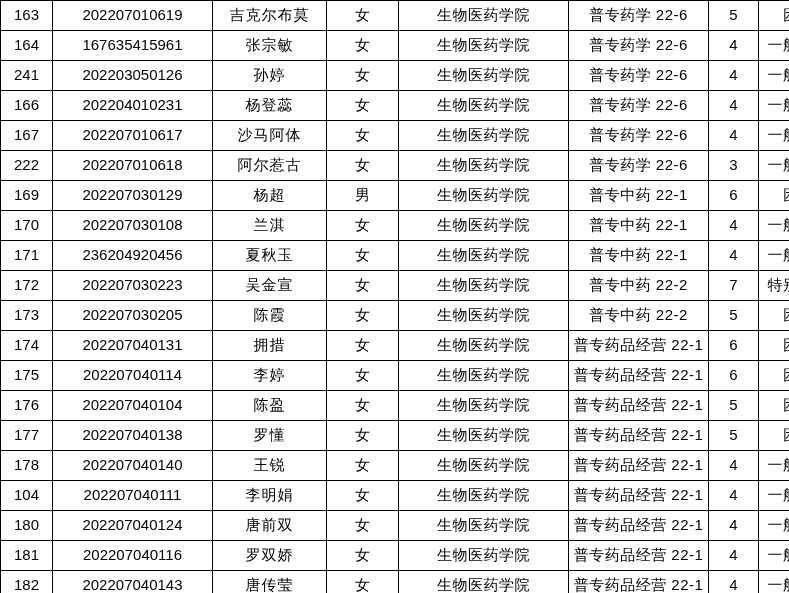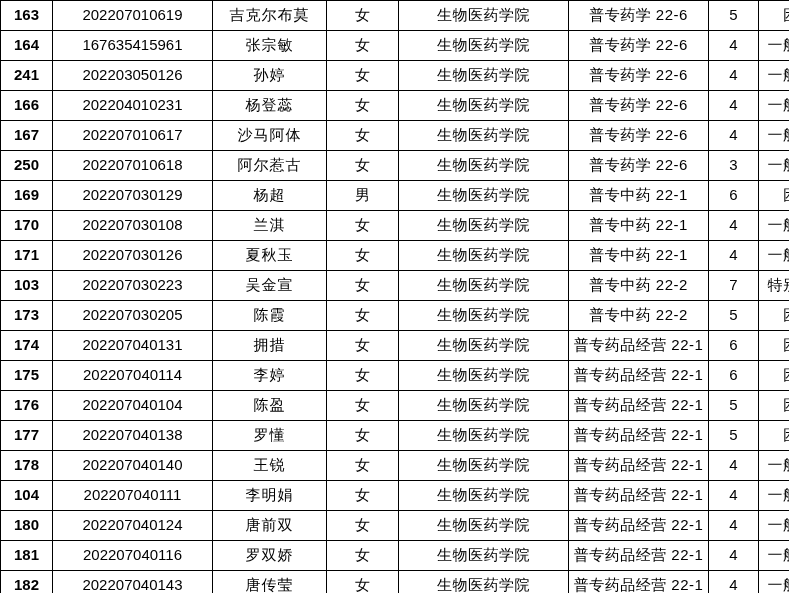--- a/index.html
+++ b/index.html
@@ -38,21 +38,21 @@
   
   col.c-index  { width: 52px; }
   col.c-id     { width: 160px; }
   col.c-name   { width: 114px; }
   col.c-gender { width: 72px; }
   col.c-college{ width: 170px; }
   col.c-major  { width: 140px; }
   col.c-num    { width: 50px; }
   col.c-level  { width: 80px; }
 
-  td.index { font-size: 15px; font-weight: bold; }
+  td.index { font-size: 15px; }
   td.id    { font-size: 15px; letter-spacing: 0px; margin-top: 8px; }
   td.name  { font-size: 16px; letter-spacing: 1px; margin-left: 28px; }
   td.gender{ font-size: 16px; }
   td.college { font-size: 16px; letter-spacing: 0.5px; }
   td.major { font-size: 15px; letter-spacing: 0.5px; }
   td.num   { font-size: 15px; }
   td.level { font-size: 16px; letter-spacing: 0.5px; }
 </style>
 </head>
 <body>
@@ -114,21 +114,21 @@
           <td class="index">167</td>
           <td class="id">202207010617</td>
           <td class="name">沙马阿体</td>
           <td class="gender">女</td>
           <td class="college">生物医药学院</td>
           <td class="major">普专药学  22-6</td>
           <td class="num">4</td>
           <td class="level">一般困难</td>
         </tr>
         <tr>
-          <td class="index">250</td>
+          <td class="index">222</td>
           <td class="id">202207010618</td>
           <td class="name">阿尔惹古</td>
           <td class="gender">女</td>
           <td class="college">生物医药学院</td>
           <td class="major">普专药学  22-6</td>
           <td class="num">3</td>
           <td class="level">一般困难</td>
         </tr>
         <tr>
           <td class="index">169</td>
@@ -145,30 +145,30 @@
           <td class="id">202207030108</td>
           <td class="name">兰淇</td>
           <td class="gender">女</td>
           <td class="college">生物医药学院</td>
           <td class="major">普专中药  22-1</td>
           <td class="num">4</td>
           <td class="level">一般困难</td>
         </tr>
         <tr>
           <td class="index">171</td>
-          <td class="id">202207030126</td>
+          <td class="id">236204920456</td>
           <td class="name">夏秋玉</td>
           <td class="gender">女</td>
           <td class="college">生物医药学院</td>
           <td class="major">普专中药  22-1</td>
           <td class="num">4</td>
           <td class="level">一般困难</td>
         </tr>
         <tr>
-          <td class="index">103</td>
+          <td class="index">172</td>
           <td class="id">202207030223</td>
           <td class="name">吴金宣</td>
           <td class="gender">女</td>
           <td class="college">生物医药学院</td>
           <td class="major">普专中药  22-2</td>
           <td class="num">7</td>
           <td class="level">特别困难</td>
         </tr>
         <tr>
           <td class="index">173</td>

